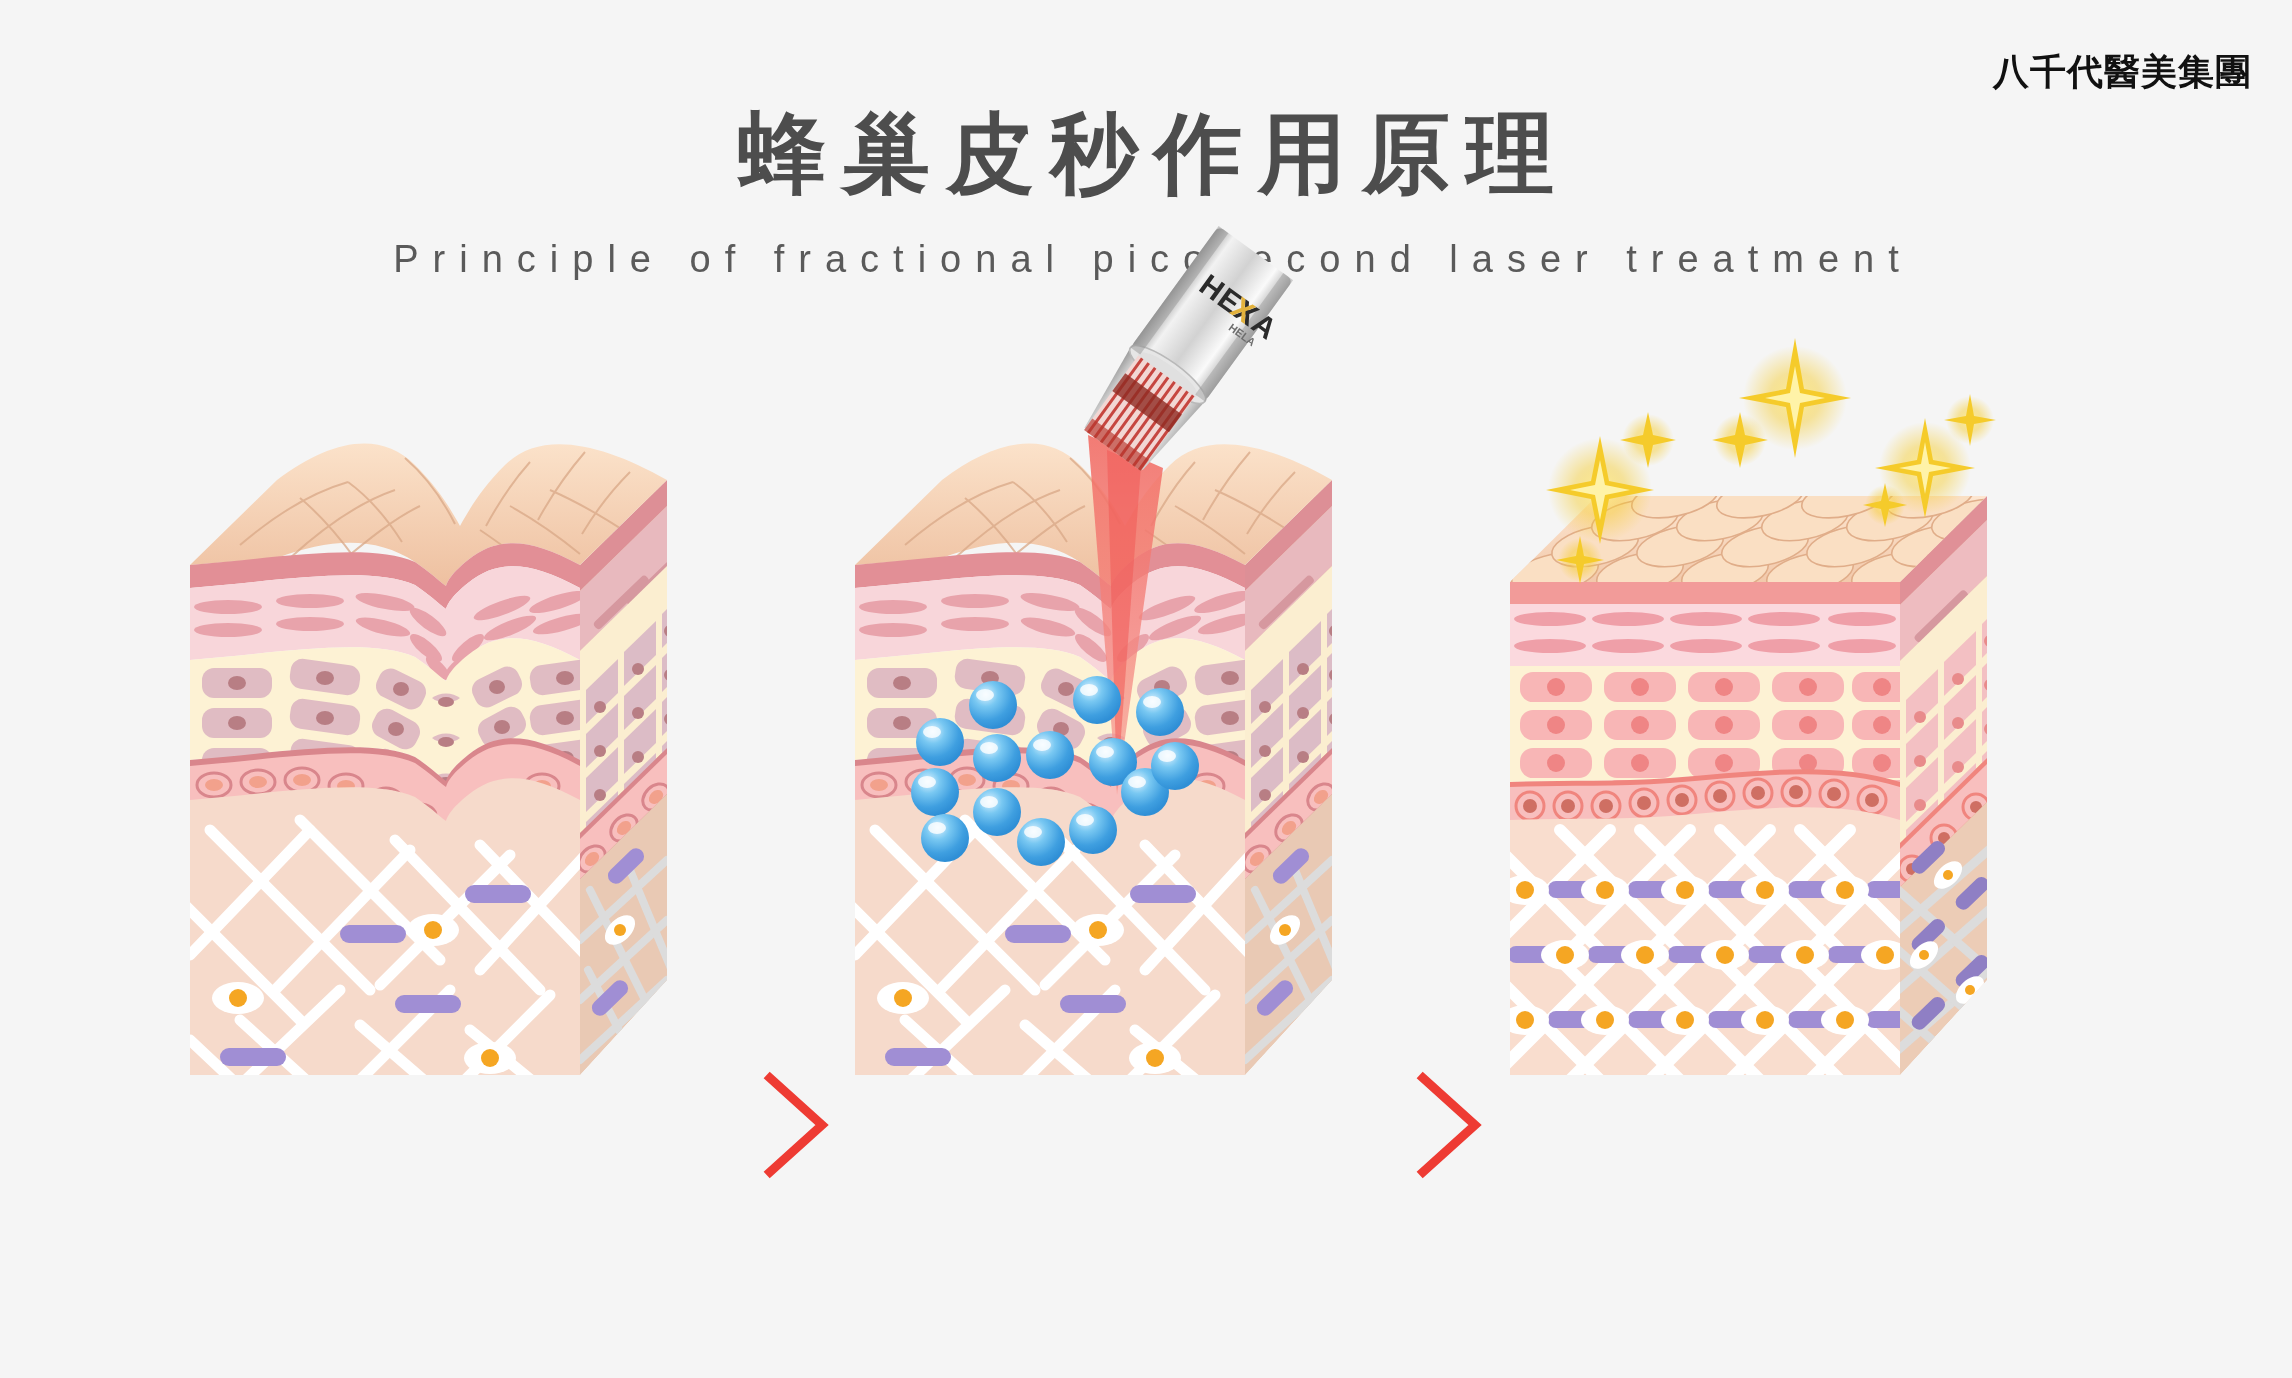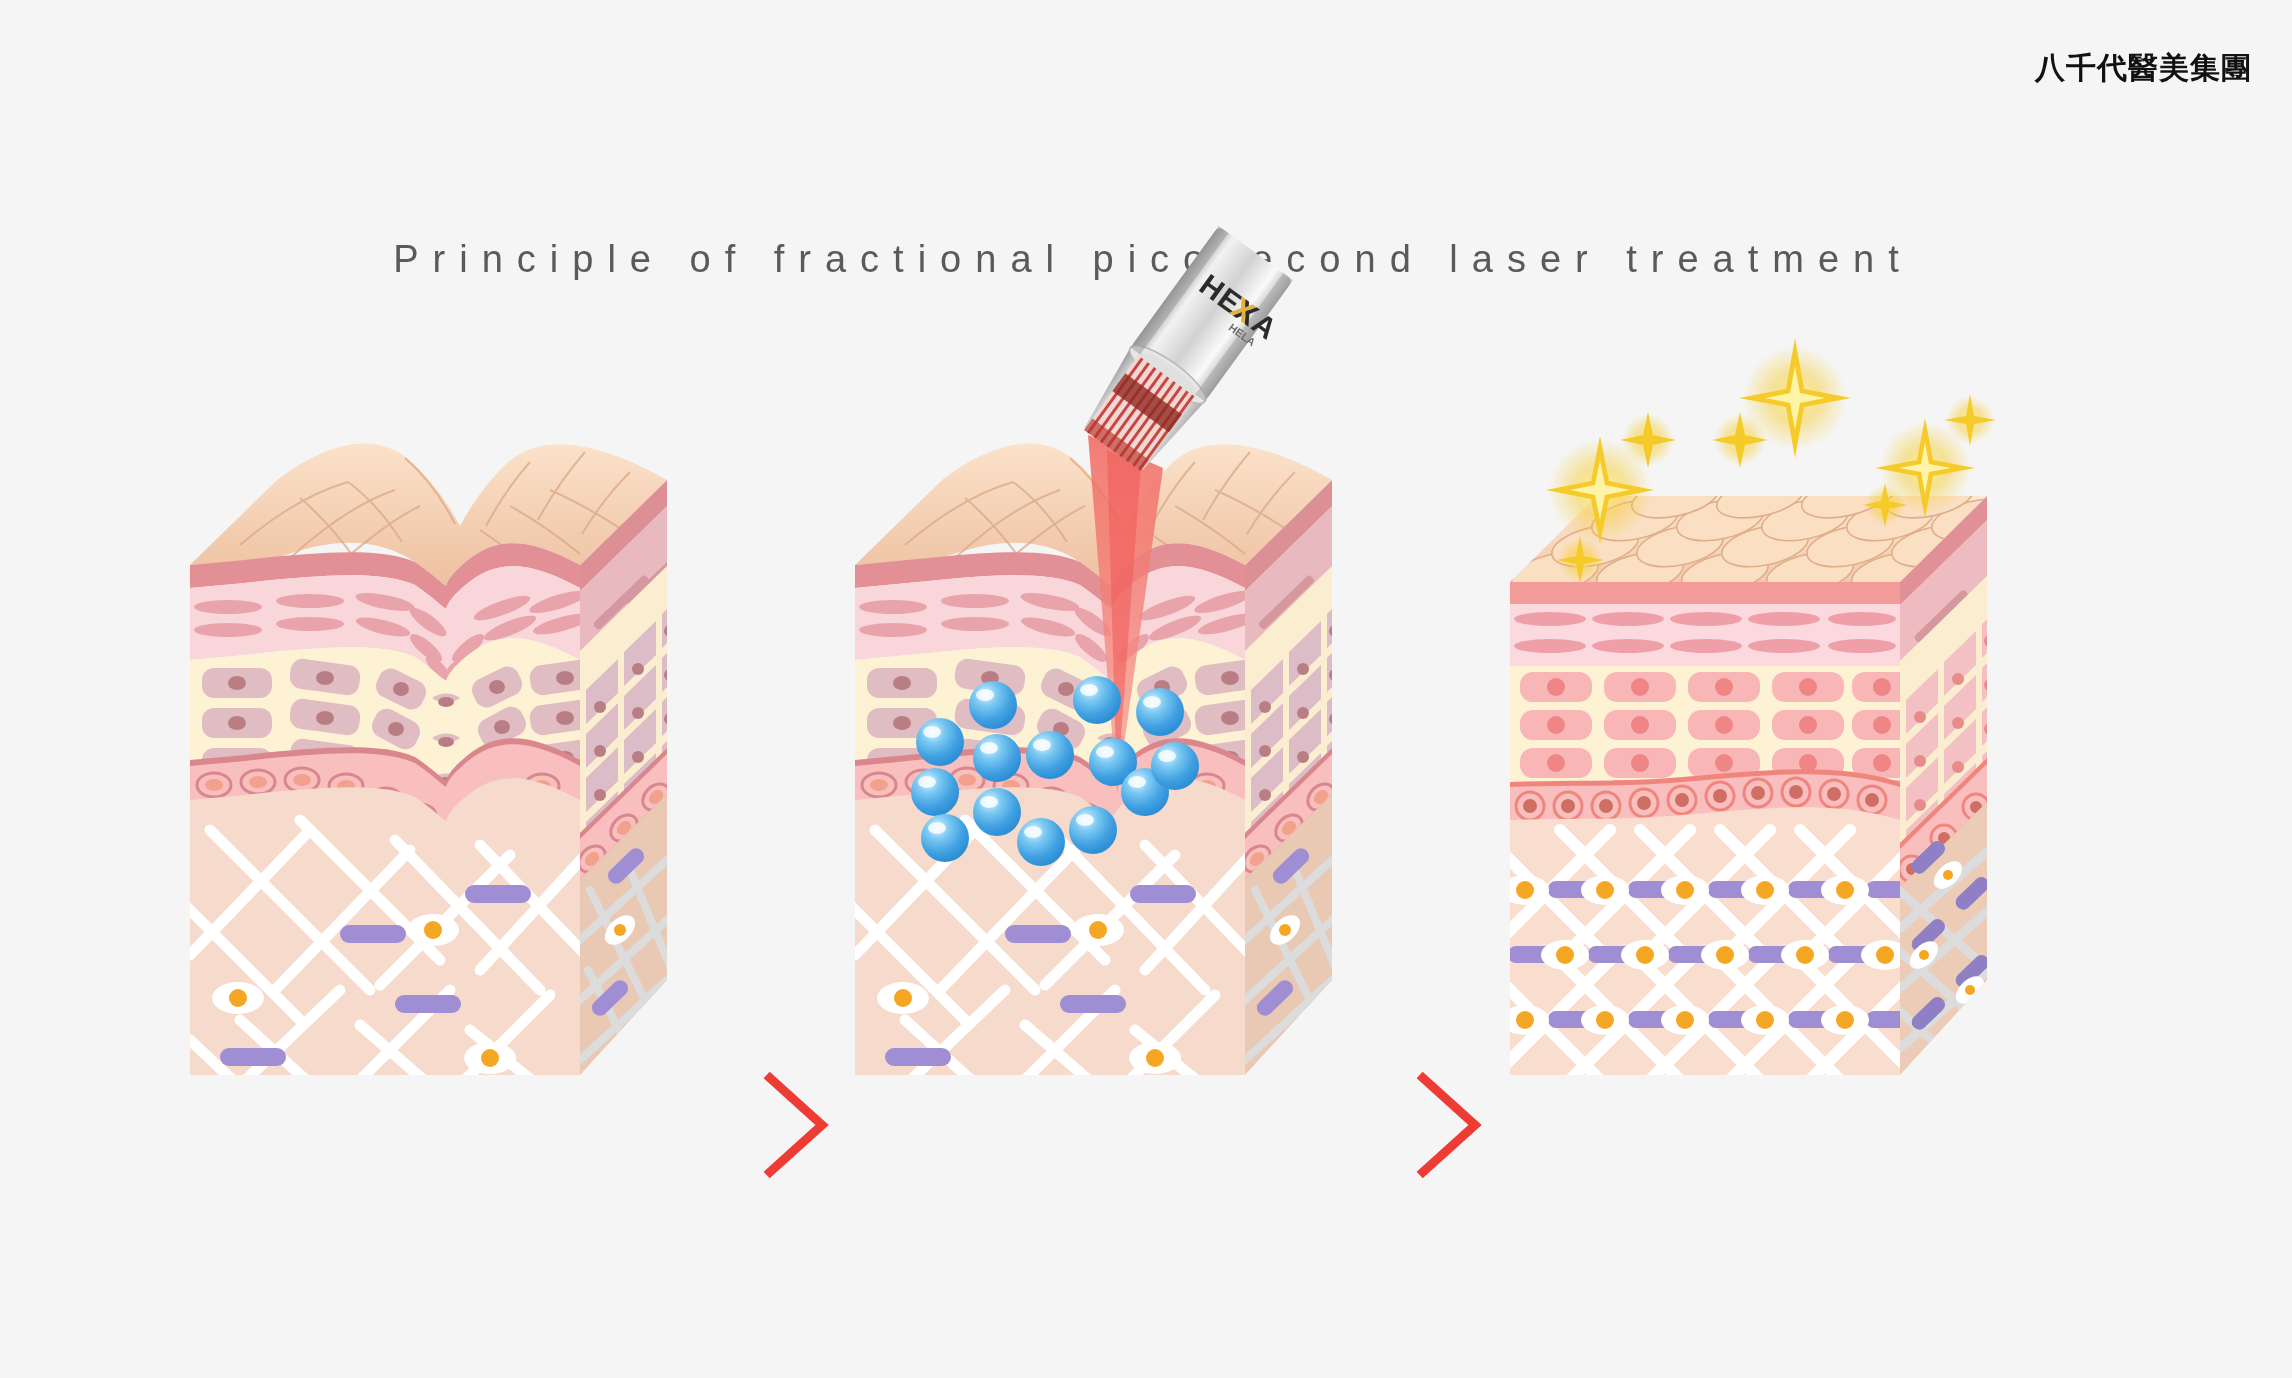--- a/index.html
+++ b/index.html
@@ -8,21 +8,21 @@
     background:#f5f5f5;
     font-family:"Liberation Sans","DejaVu Sans",sans-serif;
     overflow:hidden;position:relative;
   }
   .page{position:absolute;inset:0;}
 
   
   .logo{
     position:absolute;right:40px;top:48px;
     font-family:"Liberation Serif","DejaVu Serif",serif;
-    font-weight:700;font-size:30px;color:#111;
+    font-weight:700;font-size:36px;color:#111;
     letter-spacing:1px;white-space:nowrap;
   }
   .title{
     position:absolute;left:0;right:0;top:110px;
     text-align:center;
     font-size:88px;font-weight:700;color:#4d4d4d;
     letter-spacing:16px;
     text-indent:16px;
     line-height:1;
   }
@@ -48,20 +48,21 @@
   .chev.c2{left:1415px;}
 
   svg{display:block;overflow:visible;}
 </style>
 </head>
 <body>
 
 <div class="page">
 
   <div class="logo">八千代醫美集團</div>
+  <div class="title">蜂巢皮秒作用原理</div>
   <div class="subtitle">Principle of fractional picosecond laser treatment</div>
 
   <div class="row">
 
     <div class="panel p1">
       <svg viewBox="0 0 580 800" width="580" height="800">
         <defs>
           <linearGradient id="surf1" x1="0" y1="0" x2="0" y2="1">
             <stop offset="0" stop-color="#fbe2ca"></stop>
               <stop offset="1" stop-color="#eec0a0"></stop>

